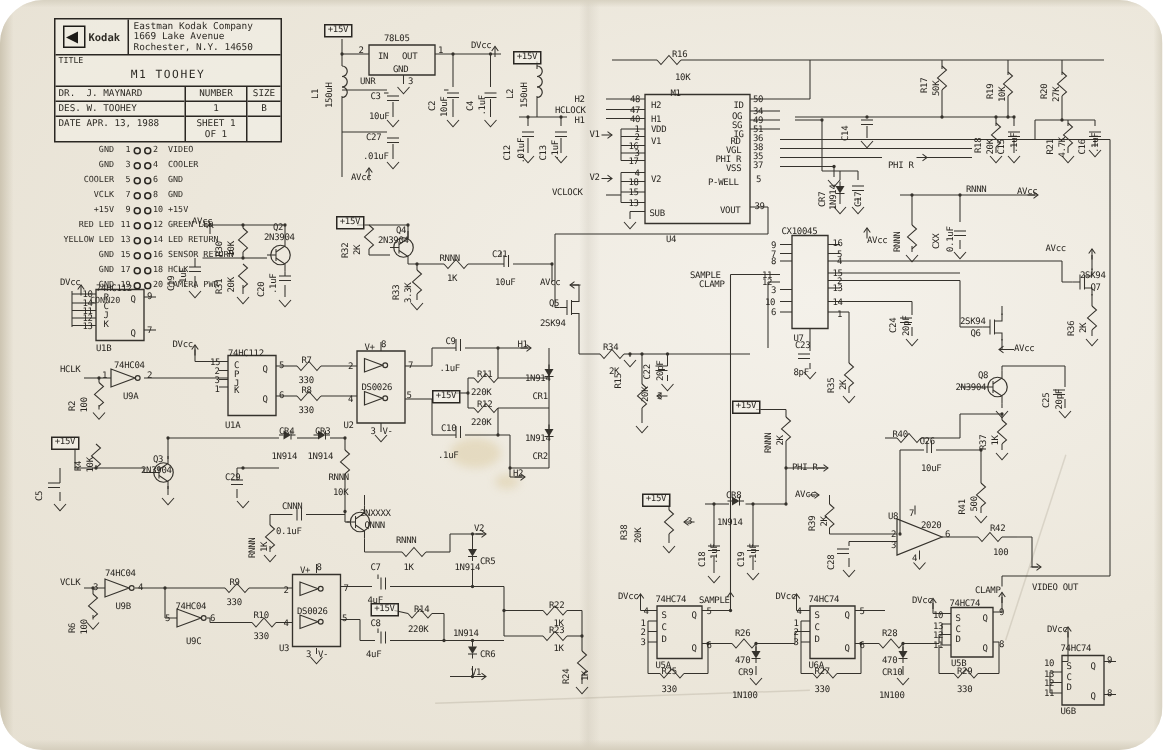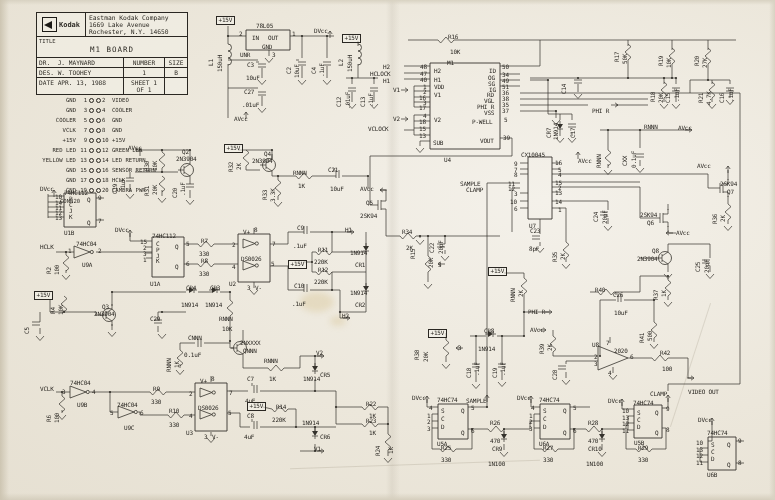--- a/index.html
+++ b/index.html
@@ -1,19 +1,19 @@
 <!DOCTYPE html>
 <html><head>
 <meta charset="utf-8">
 <style>
   html,body{margin:0;padding:0;}
   .page{position:relative;width:775px;height:500px;overflow:hidden;
     background:
       radial-gradient(ellipse at 70% 40%, #f4f1ea 0%, #ece7db 55%, #e6e0d2 100%);
-    font-family:"DejaVu Sans Mono","Liberation Mono",monospace;color:#2e2b25;}
+    font-family:"DejaVu Sans Mono","Liberation Mono",monospace;color:#2e2b25;border-radius:29px;}
   .page::before{content:"";position:absolute;inset:0;pointer-events:none;
     background:
       linear-gradient(90deg, #cdc5b2 0px, rgba(205,197,178,0) 9px),
       linear-gradient(270deg, #d8d2c2 0px, rgba(216,210,194,0) 6px),
       linear-gradient(180deg, #d8d2c2 0px, rgba(216,210,194,0) 5px),
       linear-gradient(0deg, #d5cebd 0px, rgba(213,206,189,0) 7px),
       linear-gradient(90deg, rgba(0,0,0,0) 386px, rgba(120,110,90,.10) 392px, rgba(0,0,0,0) 400px);}
   .crease{position:absolute;background:rgba(120,110,90,.18);pointer-events:none;}
   .stain{position:absolute;border-radius:50%;background:rgba(196,164,80,.22);filter:blur(3px);pointer-events:none;}
   svg.draw{position:absolute;left:0;top:0;}
@@ -819,21 +819,21 @@
       </div>
       <div class="addr">
         <span>Eastman Kodak Company</span><br>
         <span>1669 Lake Avenue</span><br>
         <span>Rochester, N.Y. 14650</span>
       </div>
     </div>
     <div class="row">
         <div class="ttl" style="width:100%">
       <span class="lab">TITLE</span>
-      <span class="val">M1 BOARD</span>
+      <span class="val">M1 TOOHEY</span>
     </div>
       </div>
     <div class="row" style="border-bottom:none;">
       <div class="gcol1">
         <div class="gr"><span>DR.</span>&nbsp;&nbsp;<span>J. MAYNARD</span></div>
         <div class="gr"><span>DES.</span>&nbsp;<span>W. TOOHEY</span></div>
         <div class="gr"><span>DATE</span>&nbsp;<span>APR. 13, 1988</span></div>
       </div>
       <div class="gcol2">
         <div class="gr">NUMBER</div>

